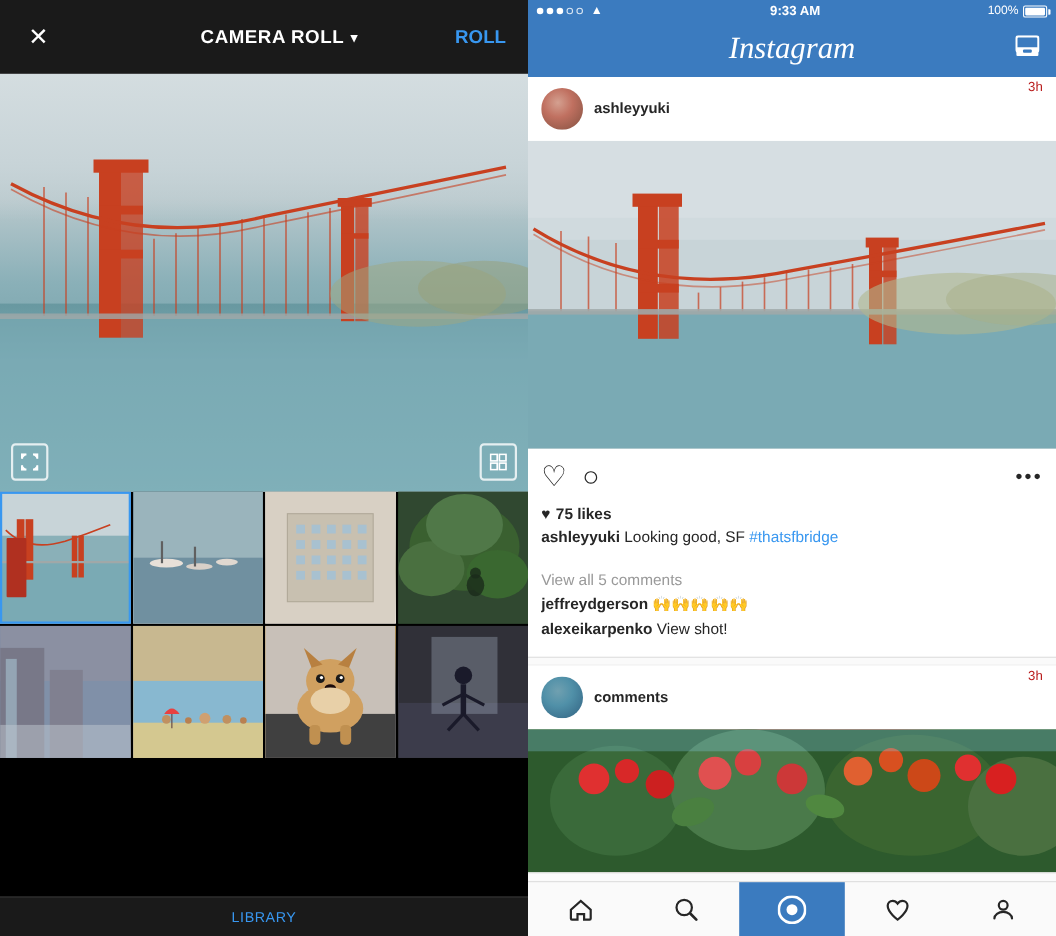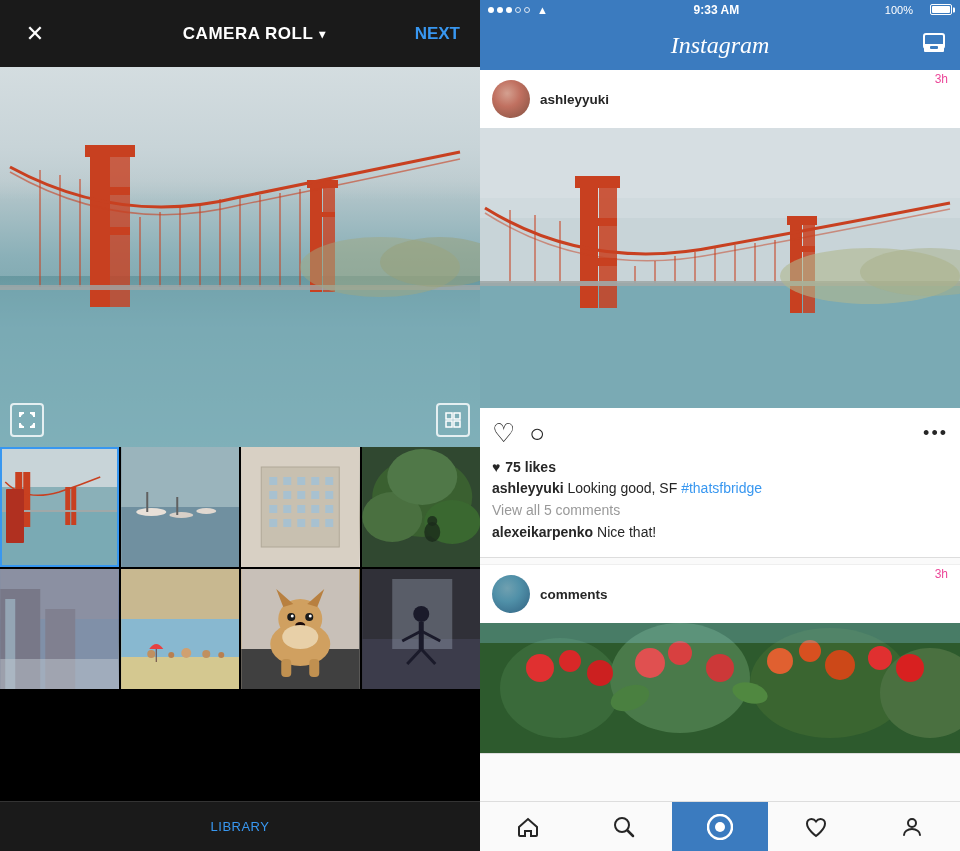--- a/index.html
+++ b/index.html
@@ -141,21 +141,21 @@
       position: absolute;
       bottom: 20%;
       left: 5%;
       width: 15%;
       height: 45%;
       background: #b03020;
       border-radius: 1px;
     }
 
     .bottom-tabs {
-      height: 50px;
+      height: 36px;
       background: #1a1a1a;
       display: flex;
       align-items: stretch;
       border-top: 1px solid #333;
     }
 
     .tab-item {
       flex: 1;
       display: flex;
       align-items: center;
@@ -195,21 +195,21 @@
       gap: 3px;
       align-items: center;
     }
 
     .dot { width: 6px; height: 6px; border-radius: 50%; background: #fff; opacity: 0.4; }
     .dot.filled { opacity: 1; }
     .dot.hollow { width: 6px; height: 6px; border-radius: 50%; border: 1.5px solid #fff; background: transparent; opacity: 0.8; }
 
     .wifi-icon { color: #fff; font-size: 11px; margin-left: 4px; }
     .status-time { color: #fff; font-size: 12px; font-weight: 600; }
-    .battery-area { display: flex; align-items: flex-start; gap: 17px; color: #fff; font-size: 11px; }
+    .battery-area { display: flex; align-items: flex-end; gap: 4px; color: #fff; font-size: 11px; }
     .battery-bar {
       width: 22px; height: 11px; border: 1.5px solid #fff; border-radius: 2px; position: relative;
       display: flex; align-items: center; padding: 1px;
     }
     .battery-bar::after { content: ''; position: absolute; right: -4px; top: 50%; transform: translateY(-50%); width: 2px; height: 5px; background: #fff; border-radius: 0 1px 1px 0; }
     .battery-fill { background: #fff; height: 100%; width: 100%; border-radius: 1px; }
 
     .insta-header {
       height: 50px;
       background: #3b7bbf;
@@ -217,21 +217,21 @@
       align-items: center;
       justify-content: center;
       position: relative;
       flex-shrink: 0;
     }
 
     .insta-logo {
       font-family: 'Georgia', serif;
       font-style: italic;
       color: #fff;
-      font-size: 24px;
+      font-size: 28px;
       font-weight: normal;
     }
 
     .inbox-icon {
       position: absolute;
       right: 15px;
       color: #fff;
       font-size: 20px;
       cursor: pointer;
     }
@@ -279,21 +279,21 @@
     }
 
     .post-username {
       font-size: 13.5px;
       font-weight: 700;
       color: #262626;
     }
 
     .post-time {
       font-size: 12px;
-      color: #ec4899;
+      color: #b91c1c;
       float: right;
       margin-top: -18px;
     }
 
     .post-image {
       width: 100%;
       height: 280px;
       overflow: hidden;
       position: relative;
     }
@@ -336,21 +336,21 @@
       color: #262626;
       margin-bottom: 4px;
       display: flex;
       align-items: center;
       gap: 5px;
     }
 
     .caption-line {
       font-size: 14px;
       color: #262626;
-      margin-bottom: 3px;
+      margin-bottom: 20px;
       line-height: 1.4;
     }
 
     .caption-line .uname { font-weight: 700; }
     .caption-line .hashtag { color: #3897f0; }
 
     .view-comments {
       font-size: 14px;
       color: #999;
       margin-bottom: 5px;
@@ -436,21 +436,21 @@
 <body>
 
 <div class="left-panel">
 
   <div class="left-header">
     <span class="close-btn">✕</span>
     <div class="camera-roll-title">
       <span>CAMERA ROLL</span>
       <span class="chevron-down">▾</span>
     </div>
-    <span class="next-btn">NEXT</span>
+    <span class="next-btn">ROLL</span>
   </div>
 
   <div class="main-preview">
     <div class="bridge-preview">
       <div class="fog-area"></div>
       <div class="water-area"></div>
       <svg class="cable-svg" viewBox="0 0 480 380" xmlns="http://www.w3.org/2000/svg">
 
         <rect x="0" y="220" width="480" height="160" fill="#7aaab4" opacity="0.6"></rect>
 
@@ -760,22 +760,26 @@
           <span>♥</span>
           <span>75 likes</span>
         </div>
         <div class="caption-line">
           <span class="uname">ashleyyuki</span>
           <span> Looking good, SF </span>
           <span class="hashtag">#thatsfbridge</span>
         </div>
         <div class="view-comments">View all 5 comments</div>
         <div class="comment-line">
+          <span class="uname">jeffreydgerson</span>
+          <span> 🙌🙌🙌🙌🙌</span>
+        </div>
+        <div class="comment-line">
           <span class="uname">alexeikarpenko</span>
-          <span> Nice that!</span>
+          <span> View shot!</span>
         </div>
       </div>
     </div>
 
     <div class="post" style="margin-top:6px;">
       <div class="second-post-header">
         <div class="avatar">
           <div class="avatar-img-2"></div>
         </div>
         <div class="post-user-info">

